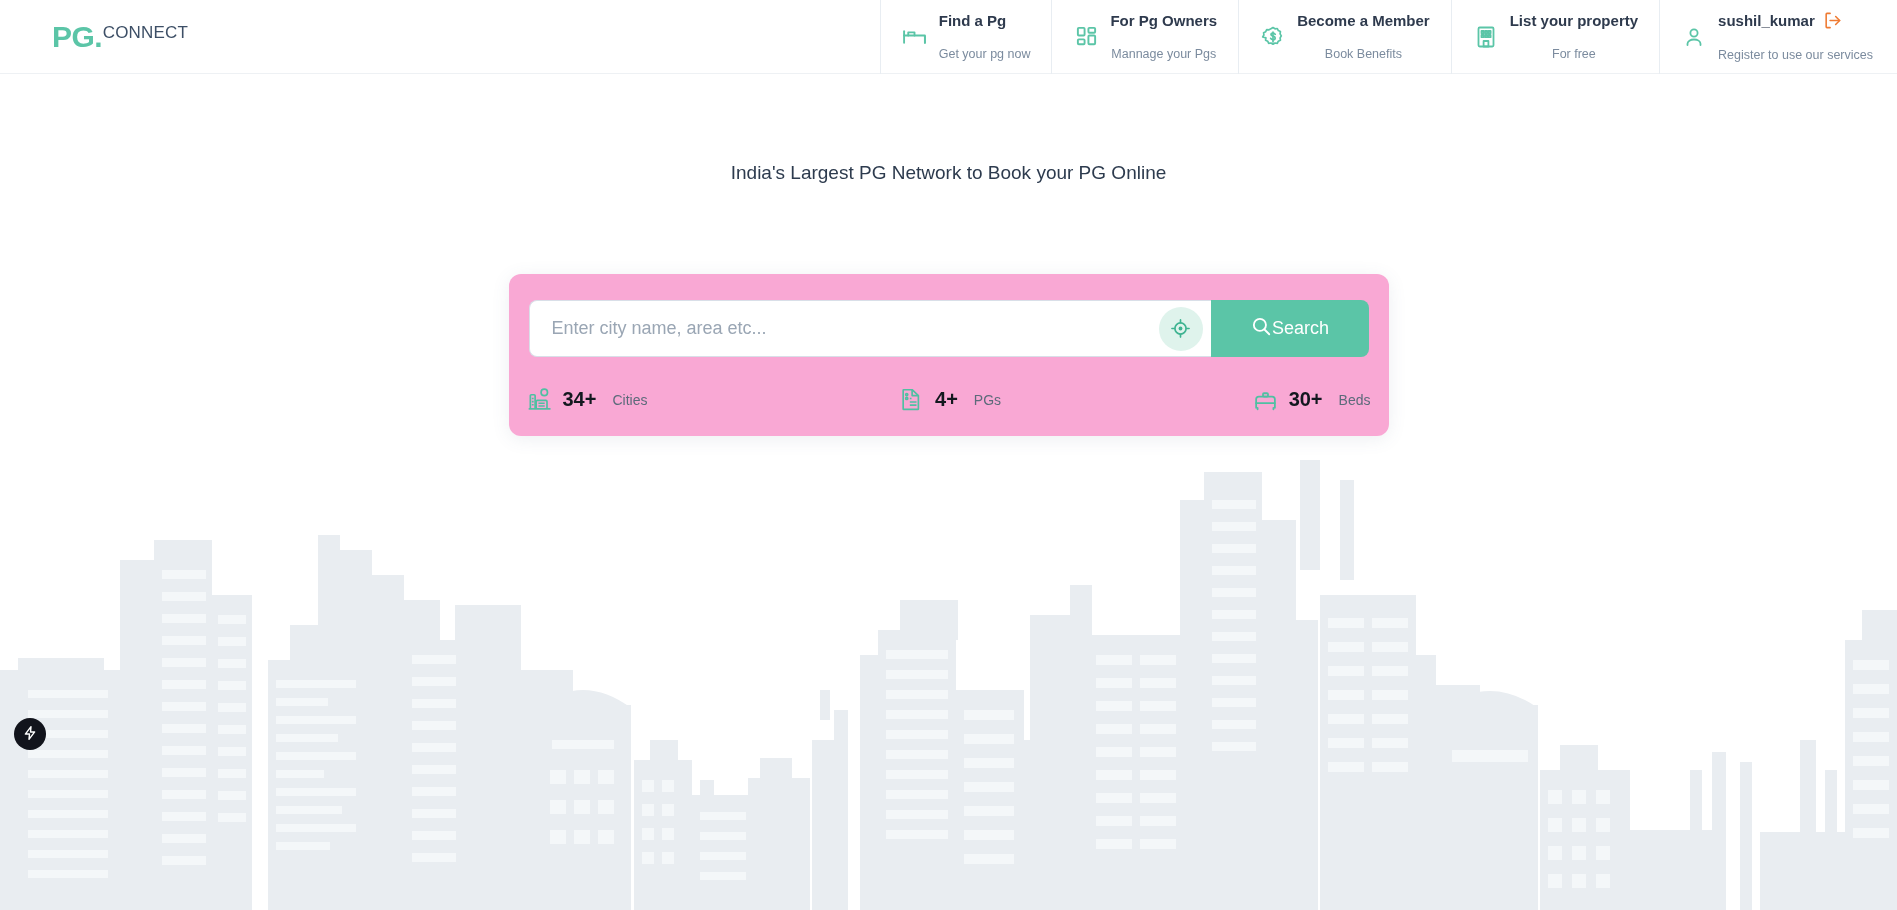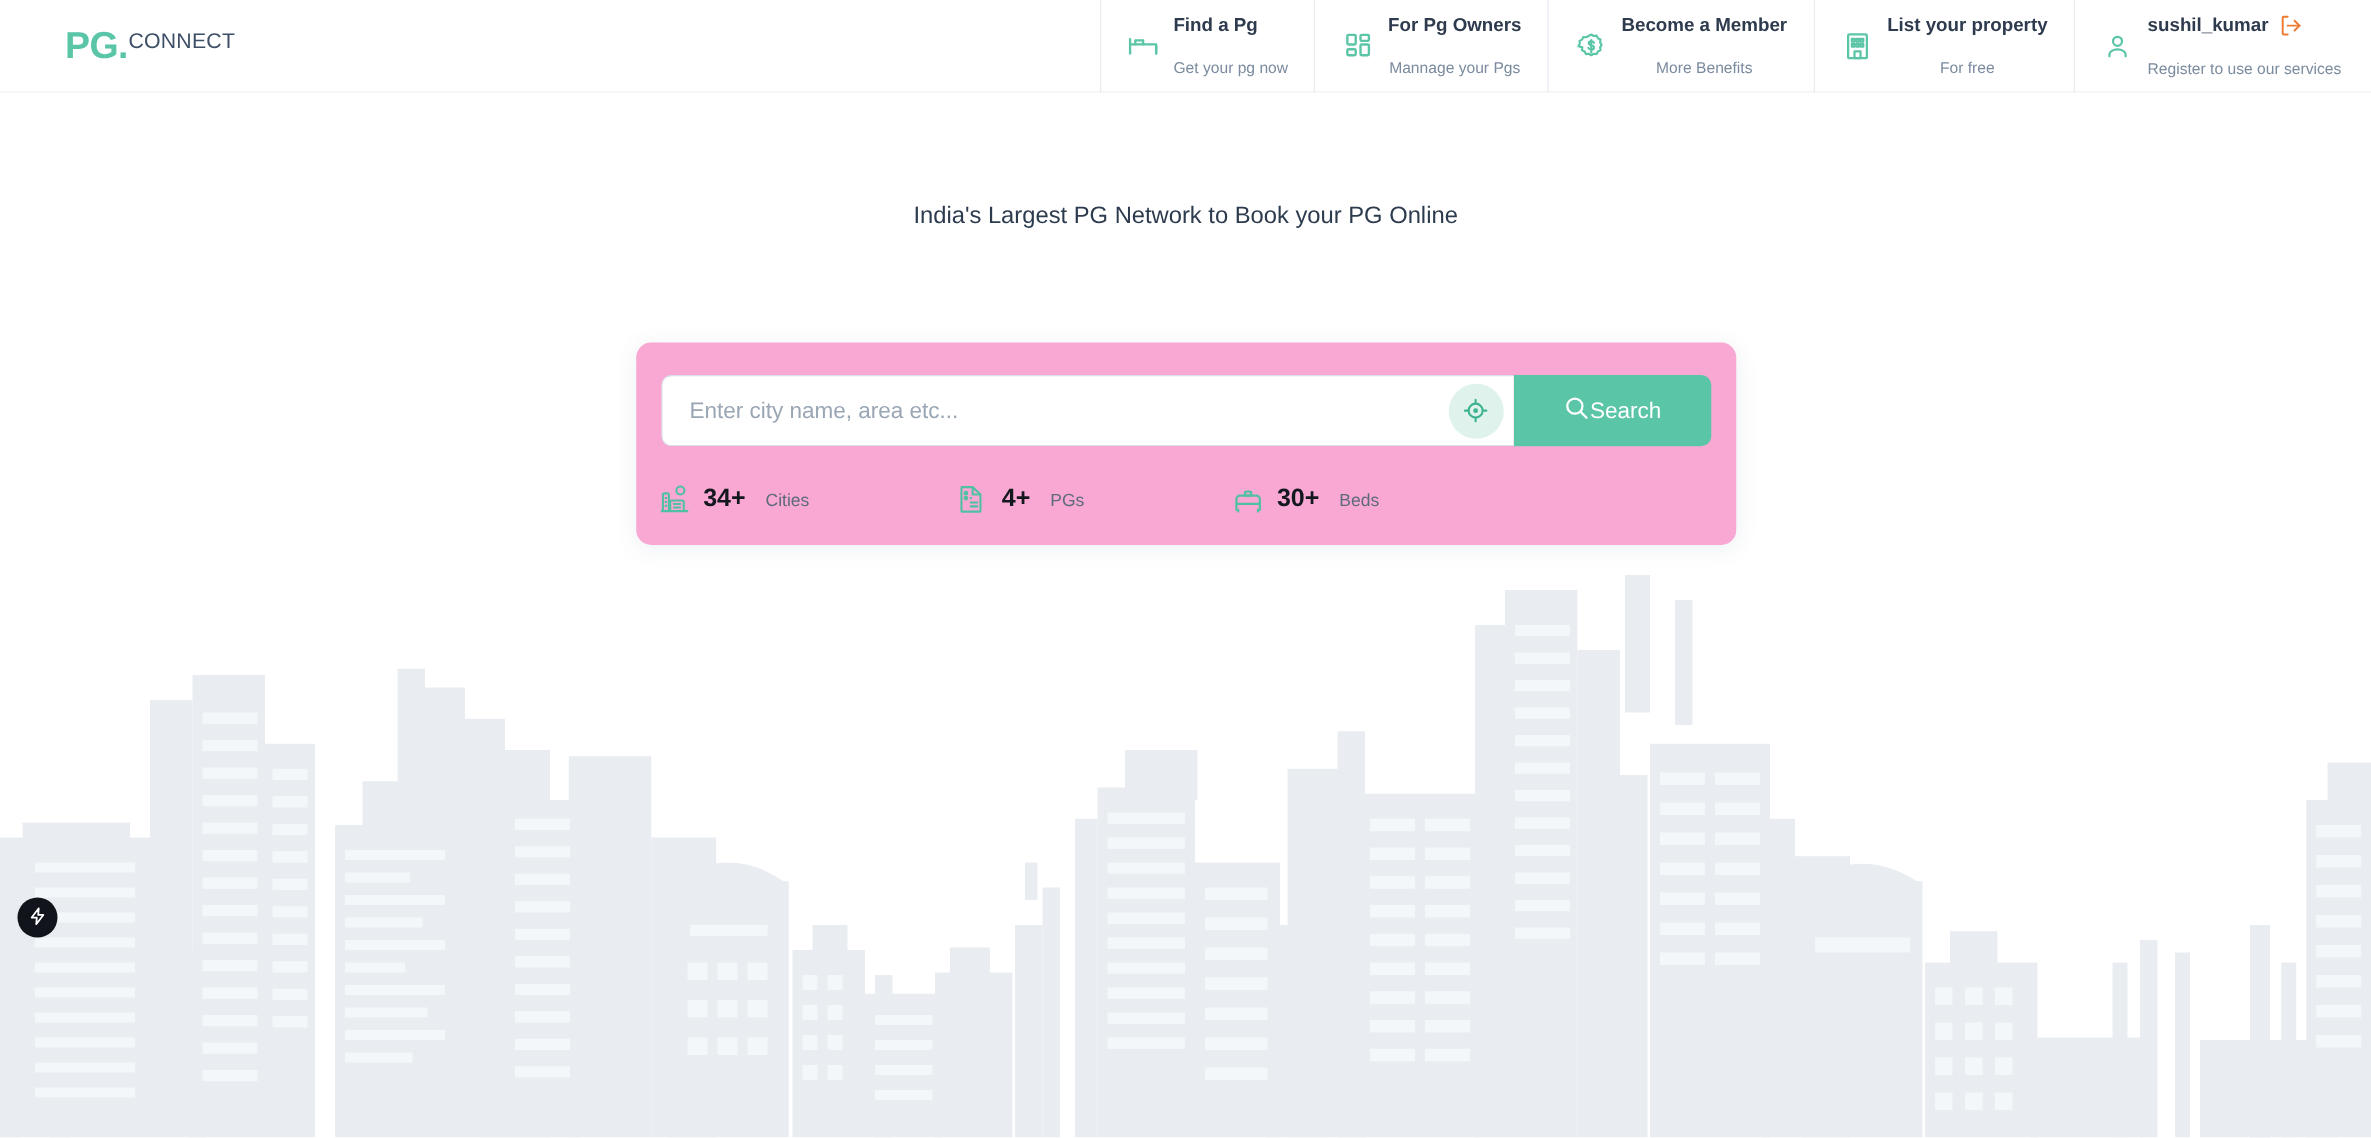--- a/index.html
+++ b/index.html
@@ -178,21 +178,21 @@
     font-size: 18px;
     cursor: pointer;
     display: flex;
     align-items: center;
     justify-content: center;
     font-family: "Liberation Sans", sans-serif;
   }
 
   .stats-row {
     display: flex;
-    justify-content: flex-start;
+    justify-content: space-between;
     gap: 118px;
     margin-top: 30px;
   }
   .stat {
     display: flex;
     align-items: center;
     gap: 11px;
   }
   .stat-icon { color: #4fc0a2; display: flex; align-items: center; }
   .stat-value {
@@ -281,21 +281,21 @@
     <div class="nav-item">
       <span class="nav-icon">
         <svg width="24" height="24" viewBox="0 0 24 24" fill="none" stroke="currentColor" stroke-width="1.7" stroke-linecap="round" stroke-linejoin="round">
           <path d="M12 2.6l2 1.2 2.3-.3 1 2.1 2.1 1-.3 2.3 1.2 2-1.2 2 .3 2.3-2.1 1-1 2.1-2.3-.3-2 1.2-2-1.2-2.3.3-1-2.1-2.1-1 .3-2.3L1.7 12l1.2-2-.3-2.3 2.1-1 1-2.1L8 4.8z"></path>
           <path d="M14.2 9.3c-.4-.8-1.2-1.2-2.2-1.2-1.2 0-2 .6-2 1.5 0 2 4.2 1.1 4.2 3.3 0 1-.9 1.7-2.2 1.7-1.1 0-1.9-.5-2.3-1.3"></path>
           <path d="M12 7v10"></path>
         </svg>
       </span>
       <span class="nav-text">
         <span class="nav-title">Become a Member</span>
-        <span class="nav-sub">More Benefits</span>
+        <span class="nav-sub">Book Benefits</span>
       </span>
     </div>
 
     <div class="nav-item">
       <span class="nav-icon">
         <svg width="24" height="24" viewBox="0 0 24 24" fill="none" stroke="currentColor" stroke-width="1.8" stroke-linejoin="round">
           <rect x="4.5" y="2.5" width="15" height="19" rx="1.2"></rect>
           <rect x="7.5" y="6" width="2.2" height="2.2"></rect>
             <rect x="11" y="6" width="2.2" height="2.2"></rect>
             <rect x="14.4" y="6" width="2.2" height="2.2"></rect>

